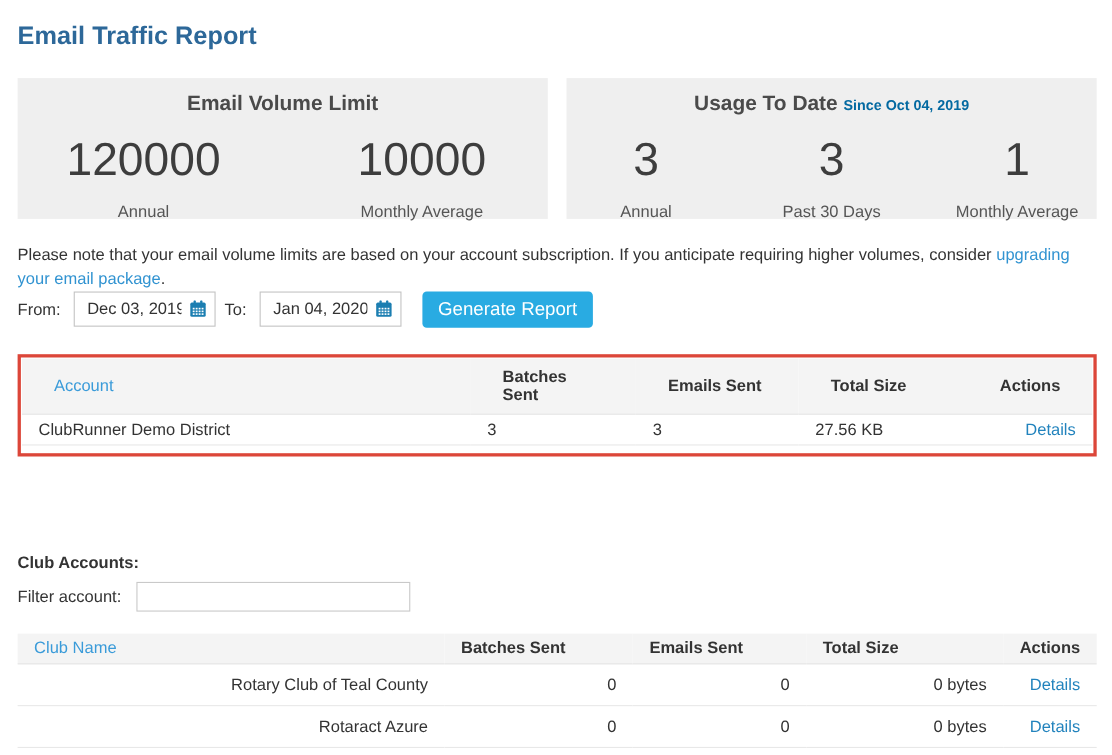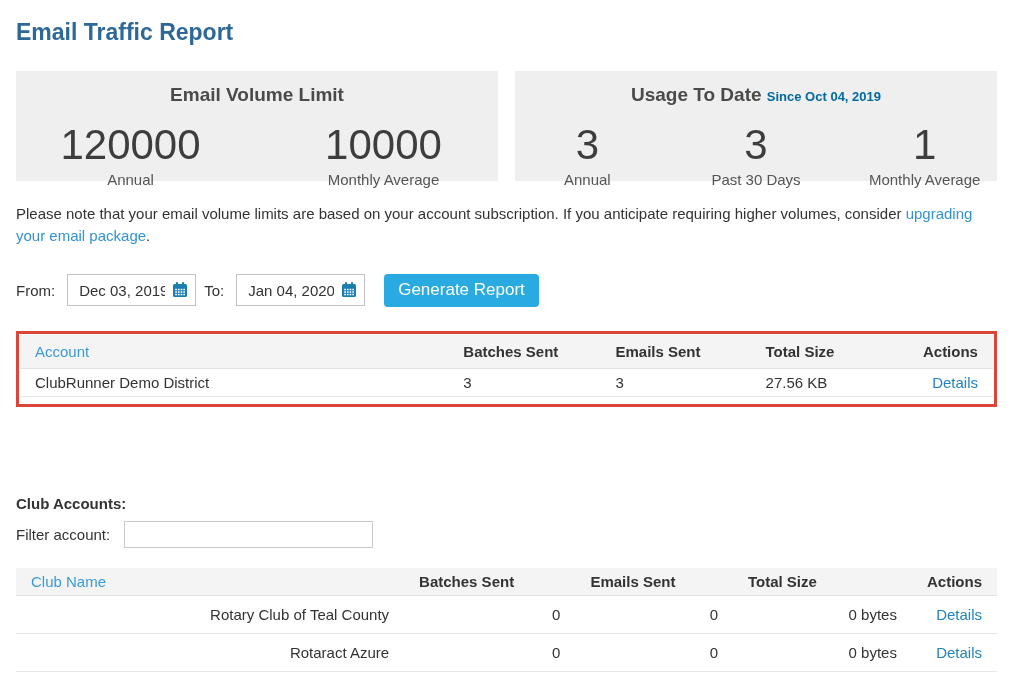--- a/index.html
+++ b/index.html
@@ -7,50 +7,50 @@
   body {
     width:1011px; height:686px; overflow:hidden;
     background:#fff; color:#333;
     font-family:"Liberation Sans", sans-serif; font-size:15px;
   }
   .page { padding:0 14px 0 16px; }
 
   h1.page-title { font-size:23px; font-weight:700; color:#2d6899; margin:19px 0 0 0; }
 
   .panels { display:flex; gap:17px; margin-top:25px; }
-  .panel { flex:1; background:#efefef; padding:13px 10px 20px 10px; height:110px; }
+  .panel { flex:1; background:#efefef; padding:13px 10px 20px 10px; height:128px; }
   .panel-title { text-align:center; font-size:19px; font-weight:700; color:#4a4a4a; }
   .panel-subtitle { font-size:13px; color:#0369a1; font-weight:700; }
   .stats { display:flex; margin-top:16px;gap:44px; }
   .stat { flex:1; text-align:center; }
   .stat-value { font-size:42px; color:#3d3d3d; line-height:1.1; }
-  .stat-label { font-size:15px; color:#555; margin-top:3px; }
+  .stat-label { font-size:15px; color:#555; margin-top:16px; }
 
   p.note { margin:22px 0 0 0; line-height:1.45; }
   p.note a { color:#3193d1; text-decoration:none; cursor:pointer; }
 
-  .form-row { margin-top:27px; display:flex; align-items:center; }
+  .form-row { display:flex; align-items:center; }
   .form-row label { margin-right:12px; }
   .date-wrap { position:relative; display:inline-block; margin-right:8px; }
   .date-wrap input {
     width:129px; height:32px; border:1px solid #c3c3c3; background:#fff;
     font:inherit; color:#333; padding:0 30px 0 11px;
   }
   .cal-icon { position:absolute; right:8px; top:8px; width:16px; height:16px; color:#1b7eb1; cursor:pointer; }
   .btn-generate {
     margin-left:11px; height:33px; padding:0 14px; border:0; border-radius:4px;
     background:#29abe2; color:#fff; font:inherit; font-size:17px; cursor:pointer;
   }
 
   .highlight { border:3px solid #dc4639; margin-top:24px; padding:1px 1px 7px 1px; }
 
   table.report-table { width:100%; border-collapse:collapse; font-size:15px; }
   table.report-table thead th {
     background:#f4f4f4; text-align:left; font-weight:700; color:#333;
-    padding:8px 15px; border-bottom:1px solid #e2e2e2;
+    padding:8px 29px; border-bottom:1px solid #e2e2e2;
   }
   table.report-table td { padding:5px 15px; border-bottom:1px solid #e8e8e8; color:#333; }
   th.col-right, td.col-right { text-align:right; }
   a.sort-link { color:#3a9bd9; text-decoration:none; font-weight:400; cursor:pointer; }
   a.details-link { color:#2283bd; text-decoration:none; cursor:pointer; }
 
   .club-label { margin-top:88px; font-weight:700; }
   .filter-row { margin-top:9px; display:flex; align-items:center; }
   .filter-row label { margin-right:14px; }
   .filter-input { width:249px; height:27px; border:1px solid #c9c9c9; font:inherit; padding:0 8px; }

